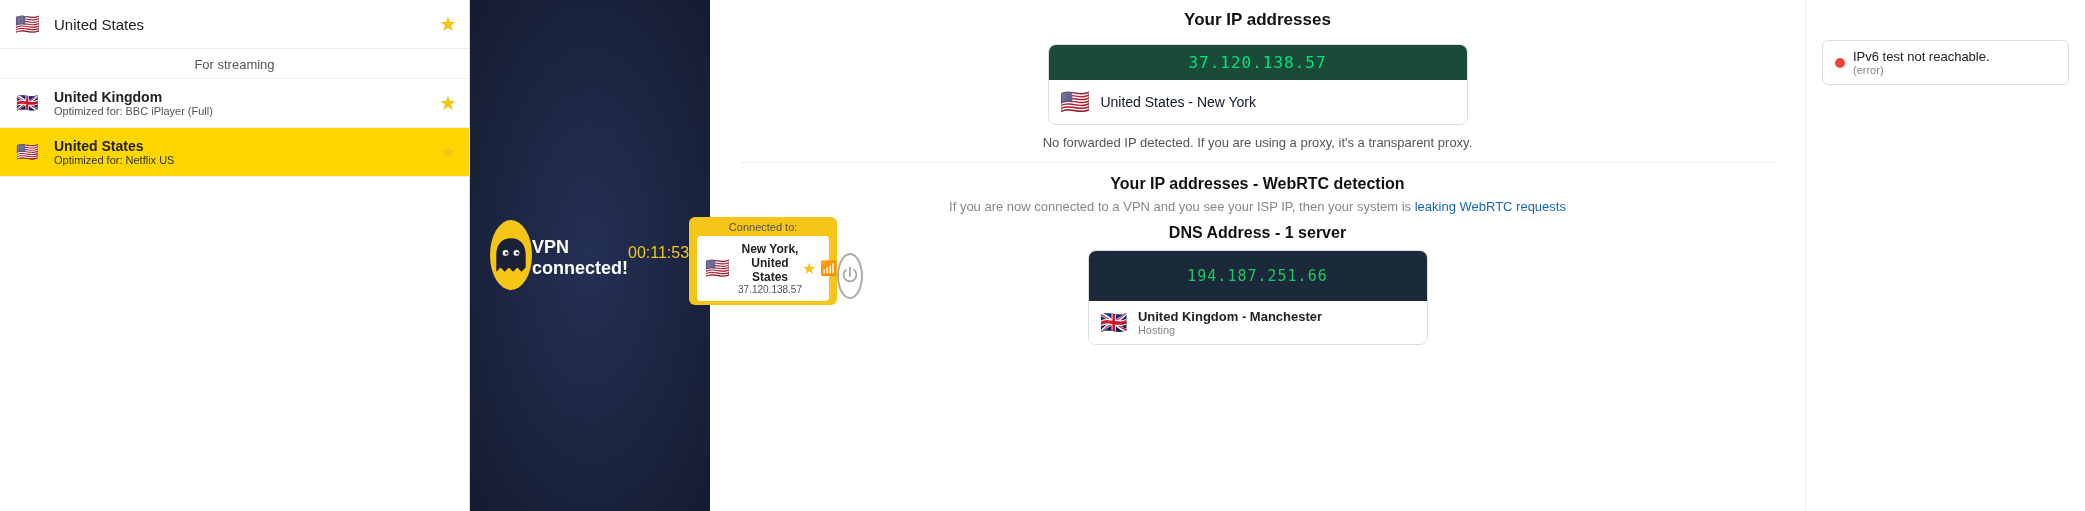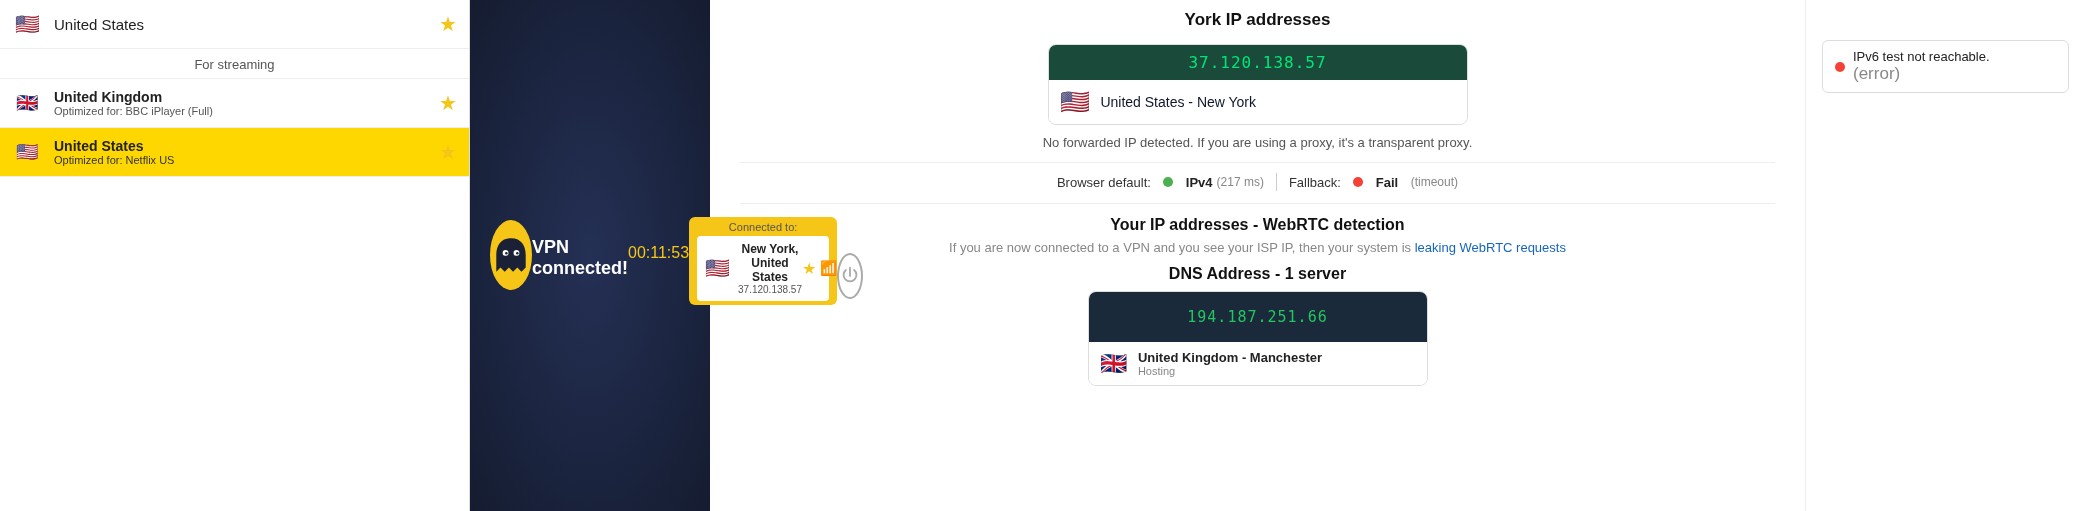--- a/index.html
+++ b/index.html
@@ -373,21 +373,21 @@
       background: #fff;
       border: 1px solid #ddd;
       border-radius: 6px;
       margin-top: 20px;
     }
     .error-text {
       font-size: 13px;
       color: #222;
     }
     .error-sub {
-      font-size: 17px;
+      font-size: 11px;
       color: #888;
     }
   </style>
 </head>
 <body>
 
 <div class="left-panel">
 
   <div class="server-item-top">
     <div class="flag-circle">🇺🇸</div>
@@ -450,48 +450,32 @@
       <path d="M12 3 L12 12" stroke="#aaa" stroke-width="2" stroke-linecap="round"></path>
       <path d="M7.5 5.5 A7 7 0 1 0 16.5 5.5" stroke="#aaa" stroke-width="2" stroke-linecap="round" fill="none"></path>
     </svg>
   </div>
 </div>
 
 <div class="right-panel">
   <div class="right-inner">
     <div class="main-content">
 
-      <div class="section-title">York IP addresses</div>
+      <div class="section-title">Your IP addresses</div>
 
       <div class="ip-card">
         <div class="ip-address-bar">37.120.138.57</div>
         <div class="ip-location-row">
           <div class="ip-flag">🇺🇸</div>
           <div class="ip-location-text">United States - New York</div>
         </div>
       </div>
 
       <p class="no-forward-text">No forwarded IP detected. If you are using a proxy, it's a transparent proxy.</p>
 
-      <div class="protocol-row">
-        <span class="protocol-label">Browser default:</span>
-        &nbsp;
-        <span class="dot-green"></span>
-        &nbsp;
-        <span class="protocol-value">IPv4</span>
-        <span class="protocol-ms">(217 ms)</span>
-        <div class="protocol-sep"></div>
-        <span class="protocol-label">Fallback:</span>
-        &nbsp;
-        <span class="dot-red"></span>
-        &nbsp;
-        <span class="protocol-value">Fail</span>
-        &nbsp;
-        <span class="protocol-ms">(timeout)</span>
-      </div>
 
       <hr class="hr-line">
 
       <div class="webrtc-title">Your IP addresses - WebRTC detection</div>
       <p class="webrtc-text">
         <span>If you are now connected to a VPN and you see your ISP IP, then your system is </span>
         <a href="#">leaking WebRTC requests</a>
       </p>
 
       <div class="dns-title">DNS Address - 1 server</div>

